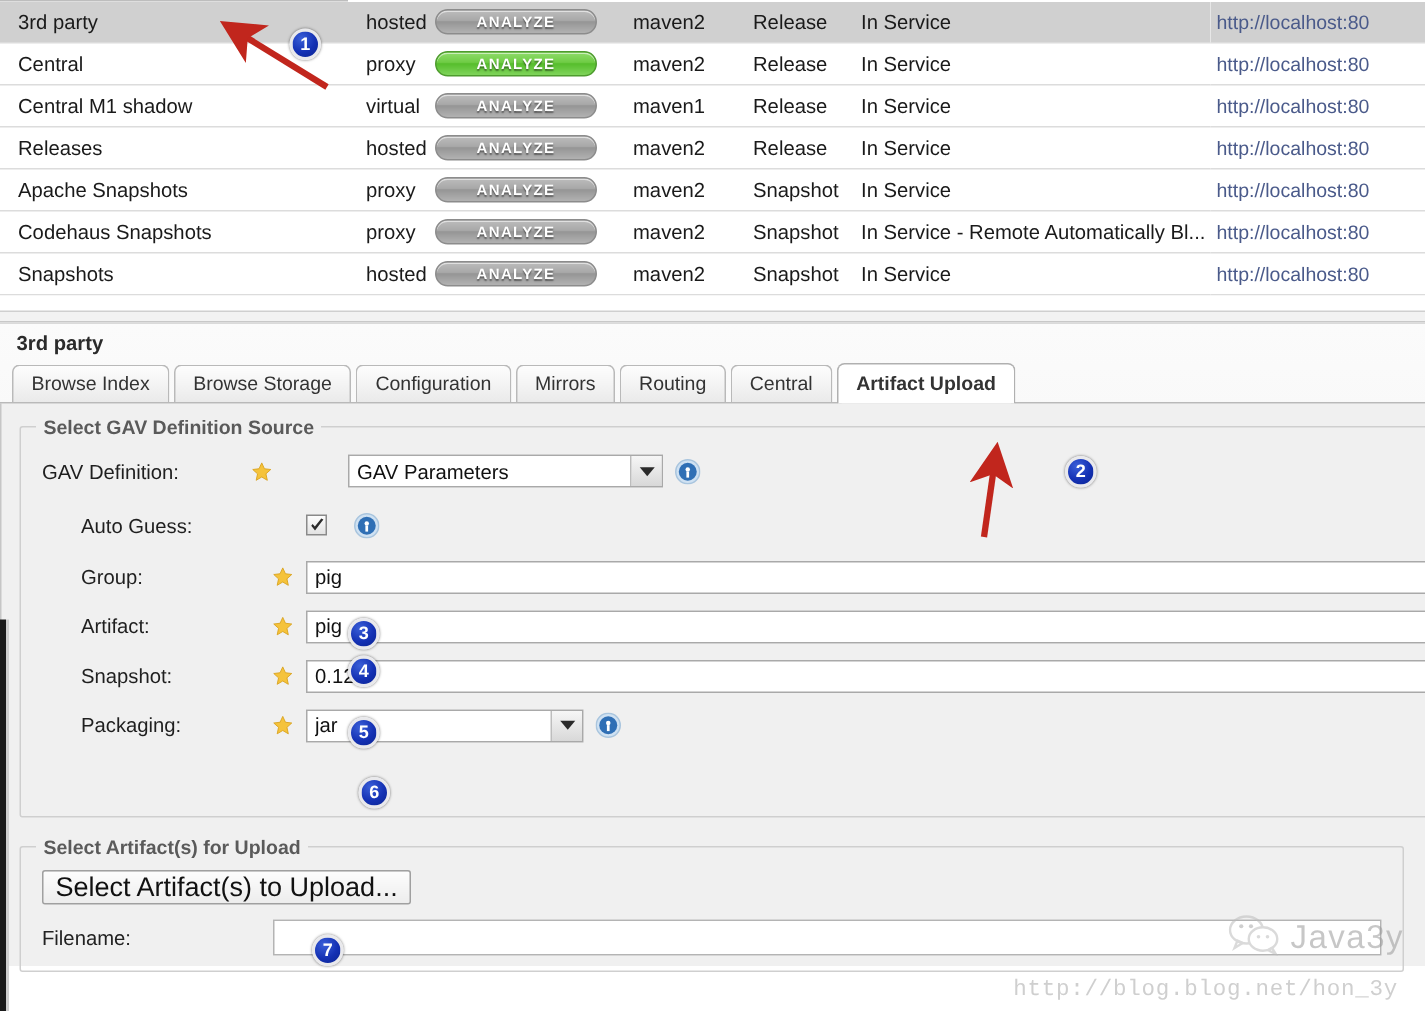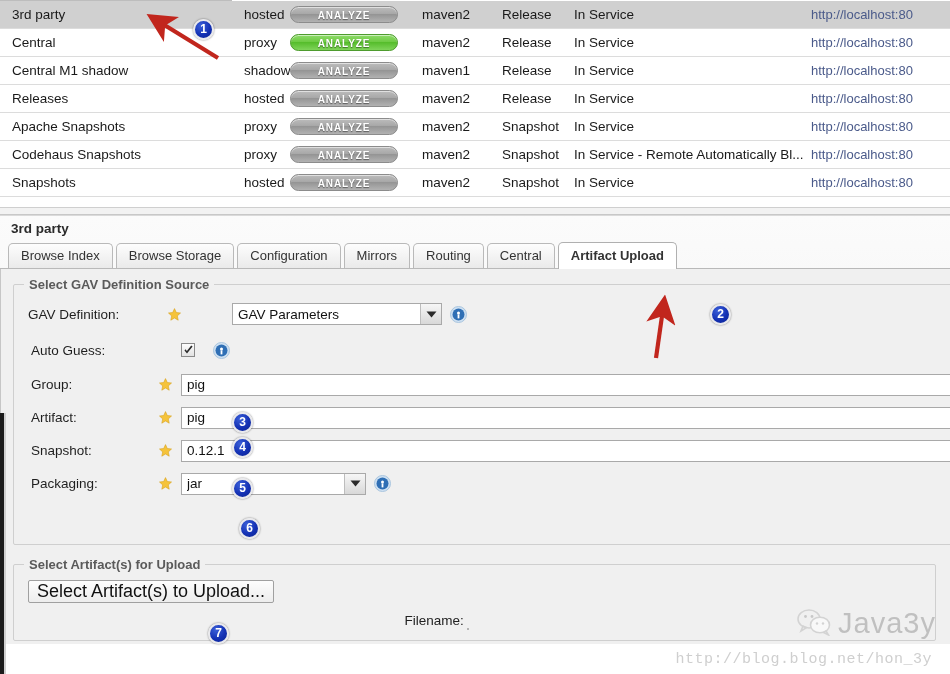--- a/index.html
+++ b/index.html
@@ -125,21 +125,21 @@
     font-size: 13px;
     font-weight: bold;
     color: #5a5a5a;
     padding: 0 5px;
     margin-left: 10px;
   }
 
   .frow { display:flex; align-items:center; height: 33px; padding-left: 14px; }
   .flabel { font-size: 13.5px; color:#1f1f1f; }
   .flabel.w1 { width: 140px; }
-  .flabel.w2 { width: 128px; margin-left: 3px; }
+  .flabel.w2 { width: 128px; margin-left: 26px; }
   .star { width: 13px; height:13px; margin-right: 9px; flex:0 0 auto; }
   .star.blank { visibility: hidden; }
 
   .txtin {
     height: 22px;
     border: 1px solid #a9a9a9;
     background: #fff;
     font-family: "Liberation Sans", sans-serif;
     font-size: 13.5px;
     color: #111;
@@ -191,33 +191,33 @@
     height: 23px;
     padding: 0 8px;
     font-size: 18px;
     font-family: "Liberation Sans", sans-serif;
     color:#111;
     background: linear-gradient(180deg,#fdfdfd 0%,#ededed 100%);
     border: 1px solid #a0a0a0;
     border-radius: 2px;
     cursor:pointer;
   }
-  .fnrow { display:flex; align-items:center; margin-top: 10px; flex-direction: column; }
+  .fnrow { display:flex; align-items:center; margin-top: 10px; }
   .fnlabel { width: 168px; padding-left: 14px; font-size:13.5px; }
   .fnbox { flex:1; height: 24px; border:1px solid #b4b4b4; background:#fff; margin-right: 14px; }
 
   
   #watermark {
     position: absolute;
     right: 14px; bottom: 34px;
     display:flex; align-items:center; gap:7px;
     z-index: 30;
     opacity: .55;
   }
-  #wm-text { font-size: 29px; color:#9a9a9a; letter-spacing: 1px; font-family:"Liberation Sans", sans-serif; }
+  #wm-text { font-size: 22px; color:#9a9a9a; letter-spacing: 1px; font-family:"Liberation Sans", sans-serif; }
   #wm-url {
     position:absolute; right: 18px; bottom: 6px;
     font-family: "Liberation Mono", monospace;
     font-size: 15px;
     color: #cfcfcf;
     letter-spacing: .5px;
     z-index: 30;
   }
   #left-edge { position:absolute; left:0; top:197px; width:4px; height:477px; background:#1b1b1b; z-index:50; }
   #left-edge2 { position:absolute; left:4px; top:197px; width:2px; height:477px; background:#cfcfcf; z-index:50; }
@@ -244,21 +244,21 @@
         <td class="col-btn">
           <span class="analyze-btn green">ANALYZE</span>
         </td>
         <td class="col-fmt">maven2</td>
         <td class="col-pol">Release</td>
         <td class="col-status">In Service</td>
         <td class="col-url"><span class="url-text">http://localhost:80</span></td>
       </tr>
       <tr>
         <td class="col-name">Central M1 shadow</td>
-        <td class="col-type">shadow</td>
+        <td class="col-type">virtual</td>
         <td class="col-btn">
           <span class="analyze-btn">ANALYZE</span>
         </td>
         <td class="col-fmt">maven1</td>
         <td class="col-pol">Release</td>
         <td class="col-status">In Service</td>
         <td class="col-url"><span class="url-text">http://localhost:80</span></td>
       </tr>
       <tr>
         <td class="col-name">Releases</td>

